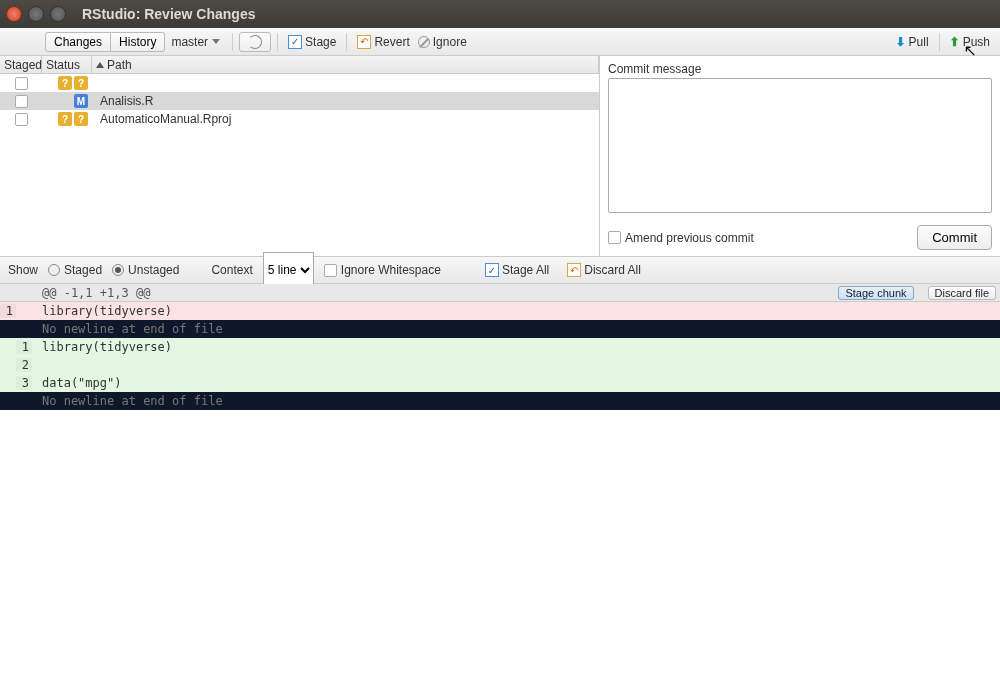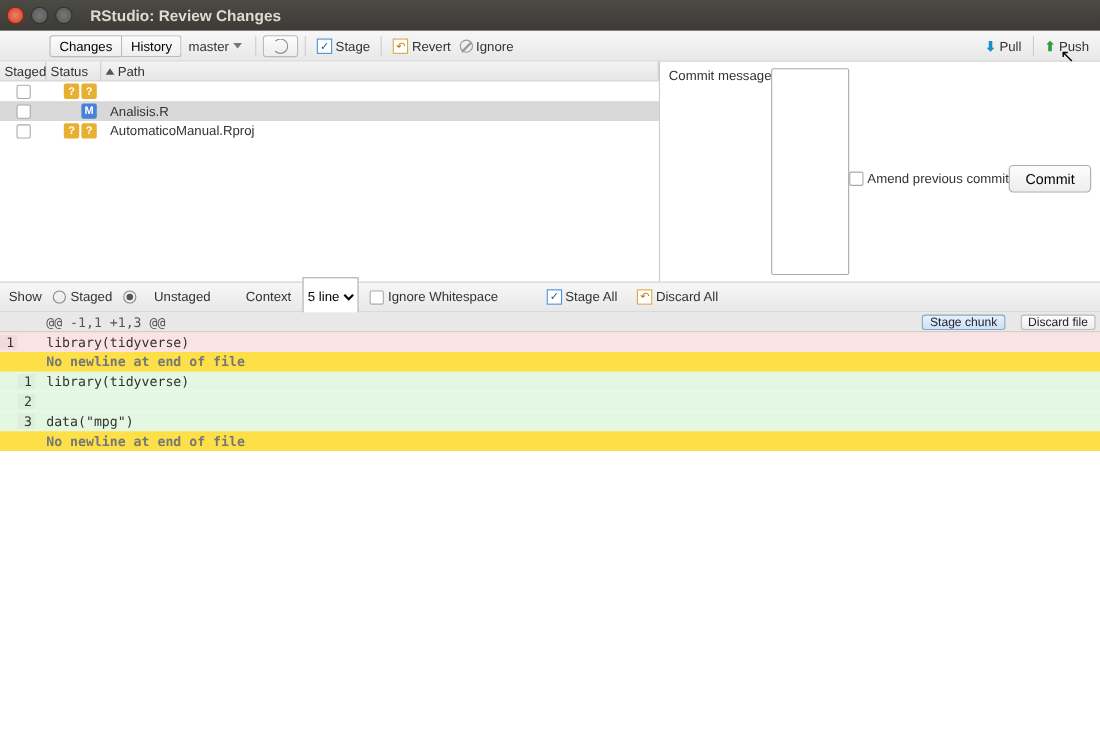--- a/index.html
+++ b/index.html
@@ -33,41 +33,41 @@
 .sort-tri{width:0;height:0;border-left:4px solid transparent;border-right:4px solid transparent;border-bottom:6px solid #555;}
 .file-row { display:flex; height:18px; align-items:center; font-size:12px; }
 .file-row.selected { background:#d8d8d8; }
 .fr-staged{width:42px;display:flex;justify-content:center;}
 .fr-status{width:50px;display:flex;gap:2px;justify-content:flex-end;padding-right:4px;}
 .fr-path{flex:1;padding-left:8px;}
 .checkbox{width:13px;height:13px;border:1px solid #aaa;border-radius:2px;background:#fff;display:inline-block;}
 .status-badge{width:14px;height:14px;border-radius:2px;display:inline-flex;align-items:center;justify-content:center;font-size:10px;font-weight:bold;color:#fff;}
 .badge-q{background:#e8b030;}
 .badge-m{background:#4a7fd8;}
-.commit-panel { width:400px; padding:6px 8px; display:flex; }
+.commit-panel { width:400px; padding:6px 8px; display:flex; flex-direction:column; }
 .commit-label{font-size:12px;color:#333;margin-bottom:2px;}
 .commit-msg{flex:1;border:1px solid #aaa;border-radius:2px;resize:none;font-family:inherit;font-size:12px;padding:3px;}
 .commit-bottom{display:flex;align-items:center;justify-content:space-between;margin-top:12px;}
 .amend{display:flex;align-items:center;gap:4px;font-size:12px;}
 .commit-btn{background:linear-gradient(#fdfdfd,#ededed);border:1px solid #aaa;border-radius:4px;padding:4px 14px;font-size:13px;cursor:pointer;}
 .diff-toolbar{background:linear-gradient(#f7f7f7,#e8e8e8);border-top:1px solid #ccc;border-bottom:1px solid #ccc;height:28px;display:flex;align-items:center;padding:0 8px;gap:10px;font-size:12px;}
 .radio{width:12px;height:12px;border:1px solid #888;border-radius:50%;display:inline-flex;align-items:center;justify-content:center;}
 .radio.checked::after{content:"";width:6px;height:6px;background:#555;border-radius:50%;}
 select{font-size:12px;border:1px solid #aaa;background:#fff;height:36px;}
 .diff-header{background:#e8e8e8;border-bottom:1px solid #ccc;height:18px;display:flex;align-items:center;font-family:monospace;font-size:12px;position:relative;}
 .gutter{width:16px;text-align:right;padding-right:3px;border-right:1px solid #ccc;background:#f0f0f0;}
 .gutter2{width:16px;text-align:right;padding-right:3px;border-right:1px solid #ccc;background:#f0f0f0;}
 .hunk-text{padding-left:10px;color:#555;}
 .chunk-btns{position:absolute;right:4px;display:flex;gap:4px;}
 .chunk-btn{background:linear-gradient(#e8f0fb,#cde0f5);border:1px solid #8ab;border-radius:3px;font-size:11px;padding:0 6px;cursor:pointer;color:#223;margin-left:10px;}
 .chunk-btn.discard{background:linear-gradient(#fdfdfd,#ededed);border-color:#bbb;}
 .diff-line{display:flex;height:18px;font-family:monospace;font-size:12px;align-items:center;}
 .dl-removed{background:#fbe3e3;}
 .dl-added{background:#e3f7e3;}
-.dl-meta{background:#fde047;color:#777;font-weight:bold;}
+.dl-meta{background:#0f172a;color:#777;}
 .dl-num1{width:16px;text-align:right;padding-right:3px;background:rgba(0,0,0,0.03);}
 .dl-num2{width:16px;text-align:right;padding-right:3px;background:rgba(0,0,0,0.03);}
 .dl-text{padding-left:10px;}
 .cursor{position:absolute;font-size:16px;color:#000;pointer-events:none;}
 .toolbar-link{display:inline-flex;align-items:center;gap:3px;font-size:12px;cursor:pointer;padding:0 4px;}
 </style>
 </head>
 <body>
 
 <div class="titlebar">
@@ -171,21 +171,21 @@
     </div>
   </div>
 </div>
 
 <div class="diff-toolbar">
   <span>Show</span>
   <label style="display:flex;align-items:center;gap:4px;">
     <span class="radio"></span>
     <span>Staged</span>
   </label>
-  <label style="display:flex;align-items:center;gap:16px;">
+  <label style="display:flex;align-items:center;gap:4px;">
     <span class="radio checked"></span>
     <span>Unstaged</span>
   </label>
   <span style="width:12px;"></span>
   <span>Context</span>
   <select><option>5 line</option></select>
   <label style="display:flex;align-items:center;gap:4px;">
     <span class="checkbox"></span>
     <span>Ignore Whitespace</span>
   </label>

